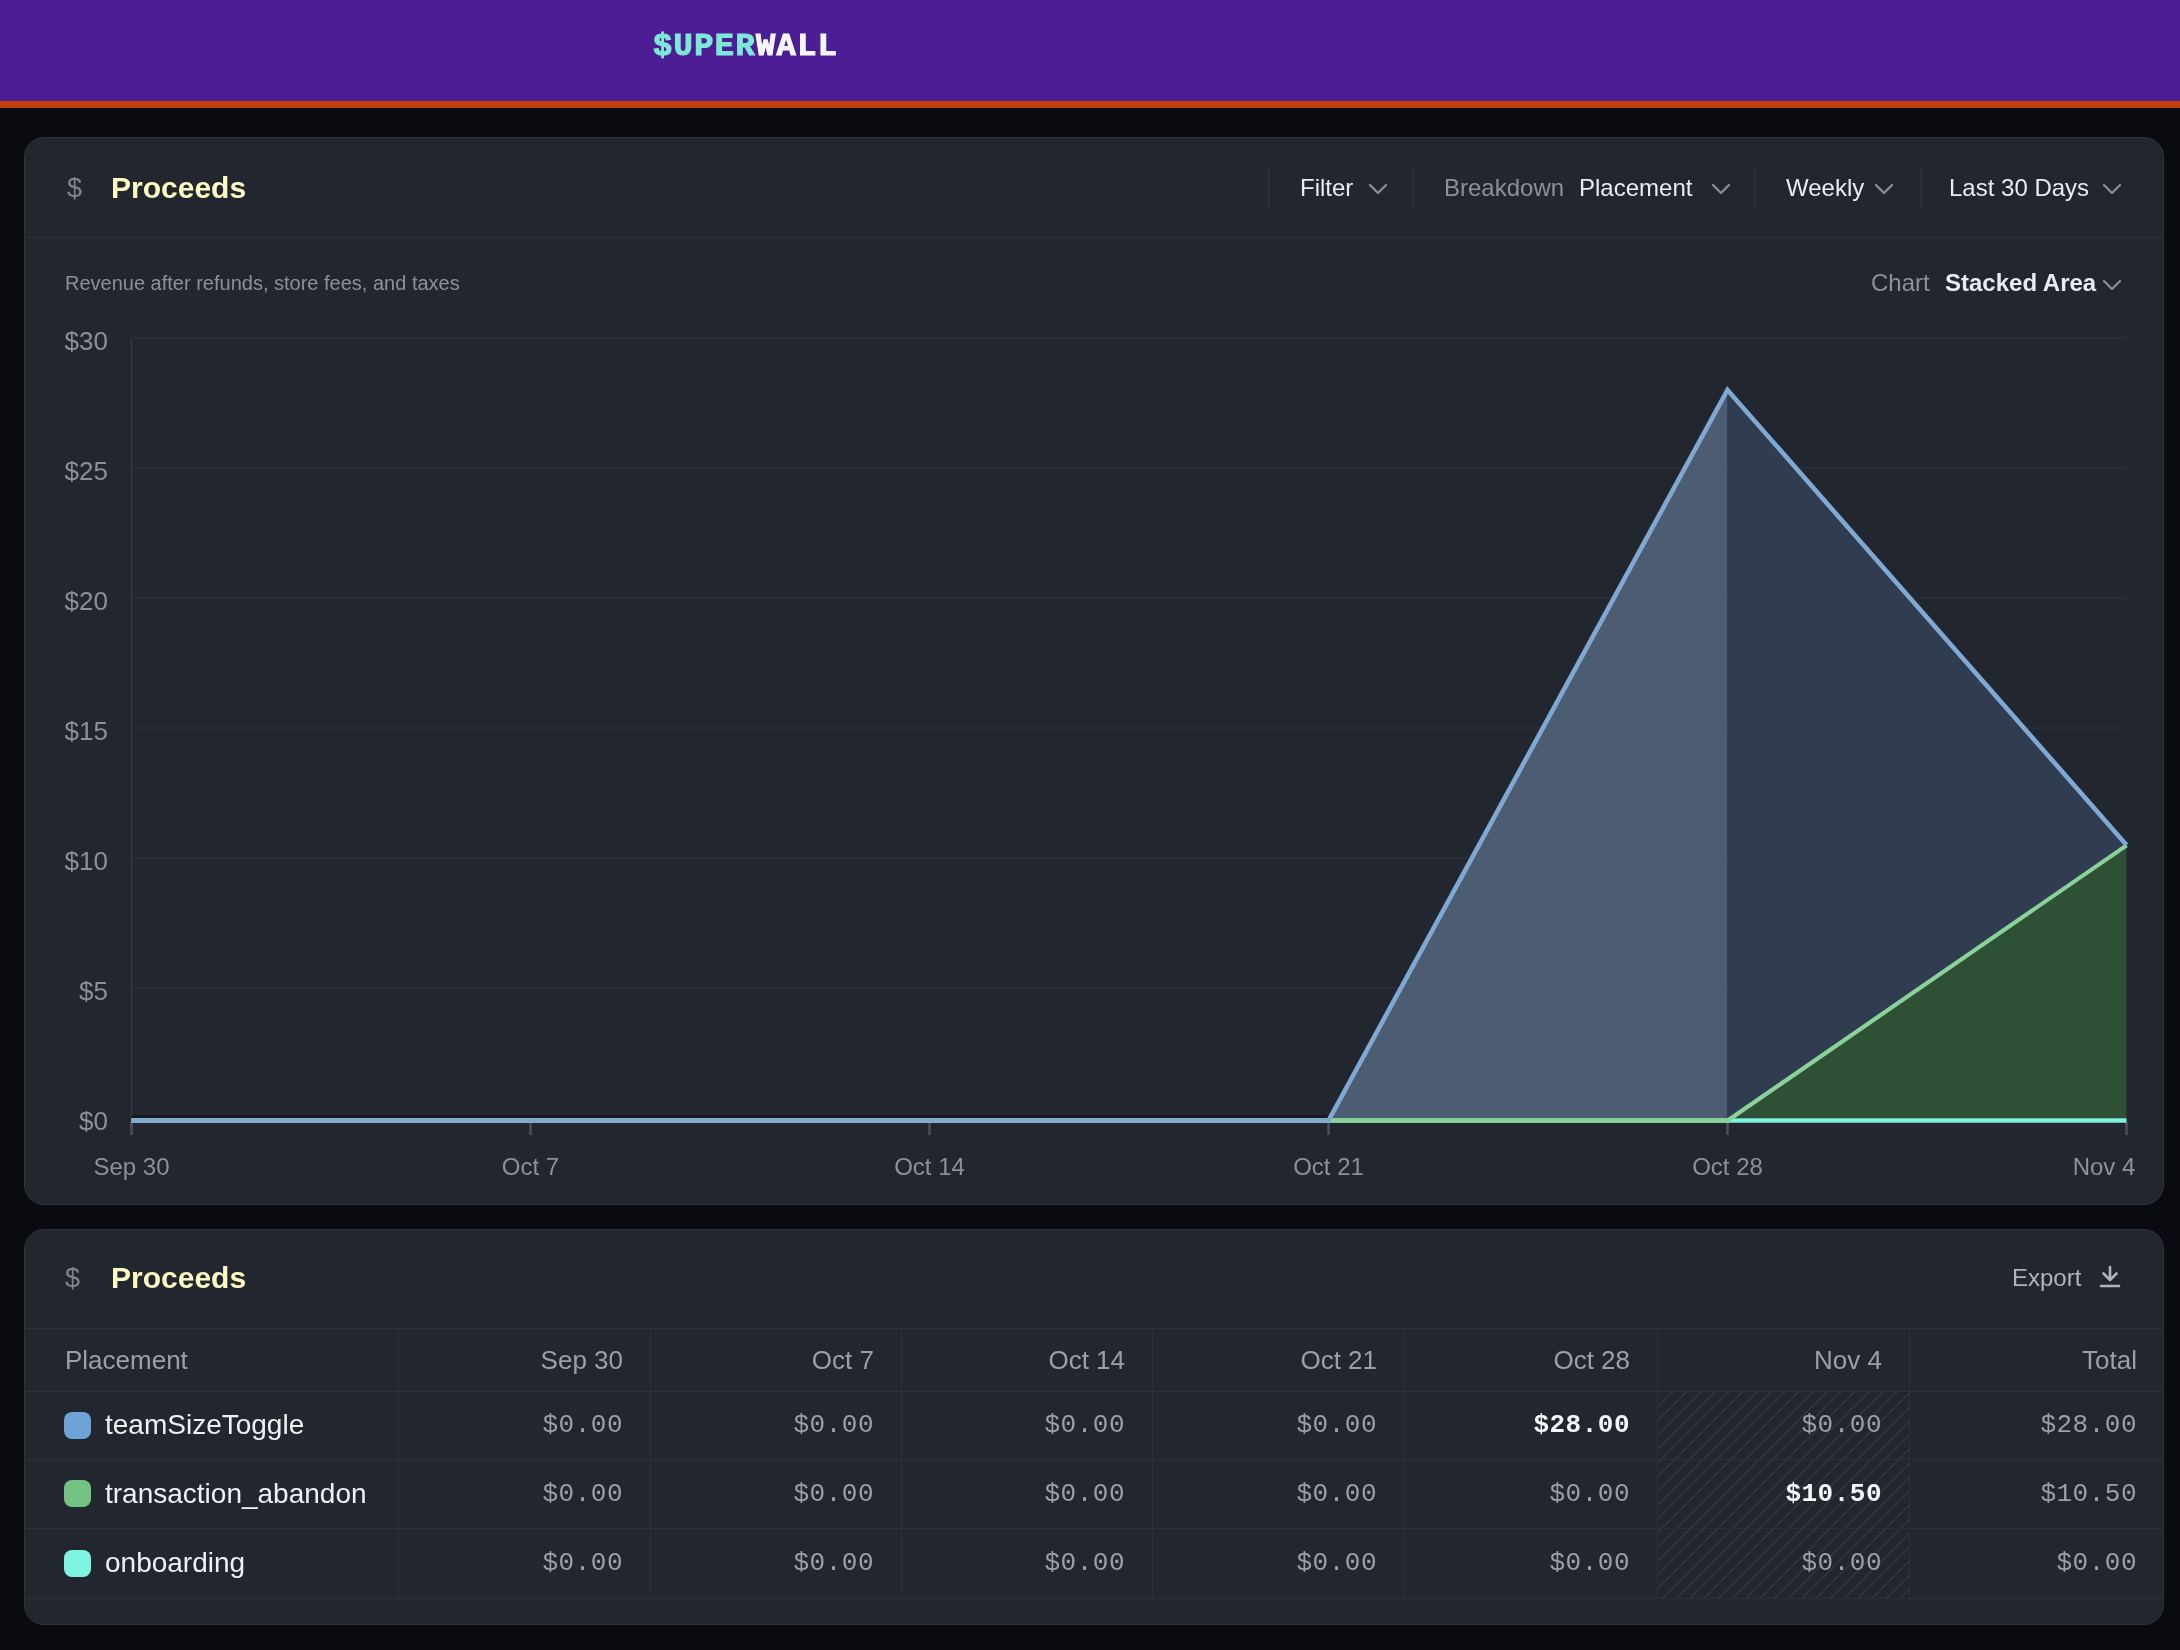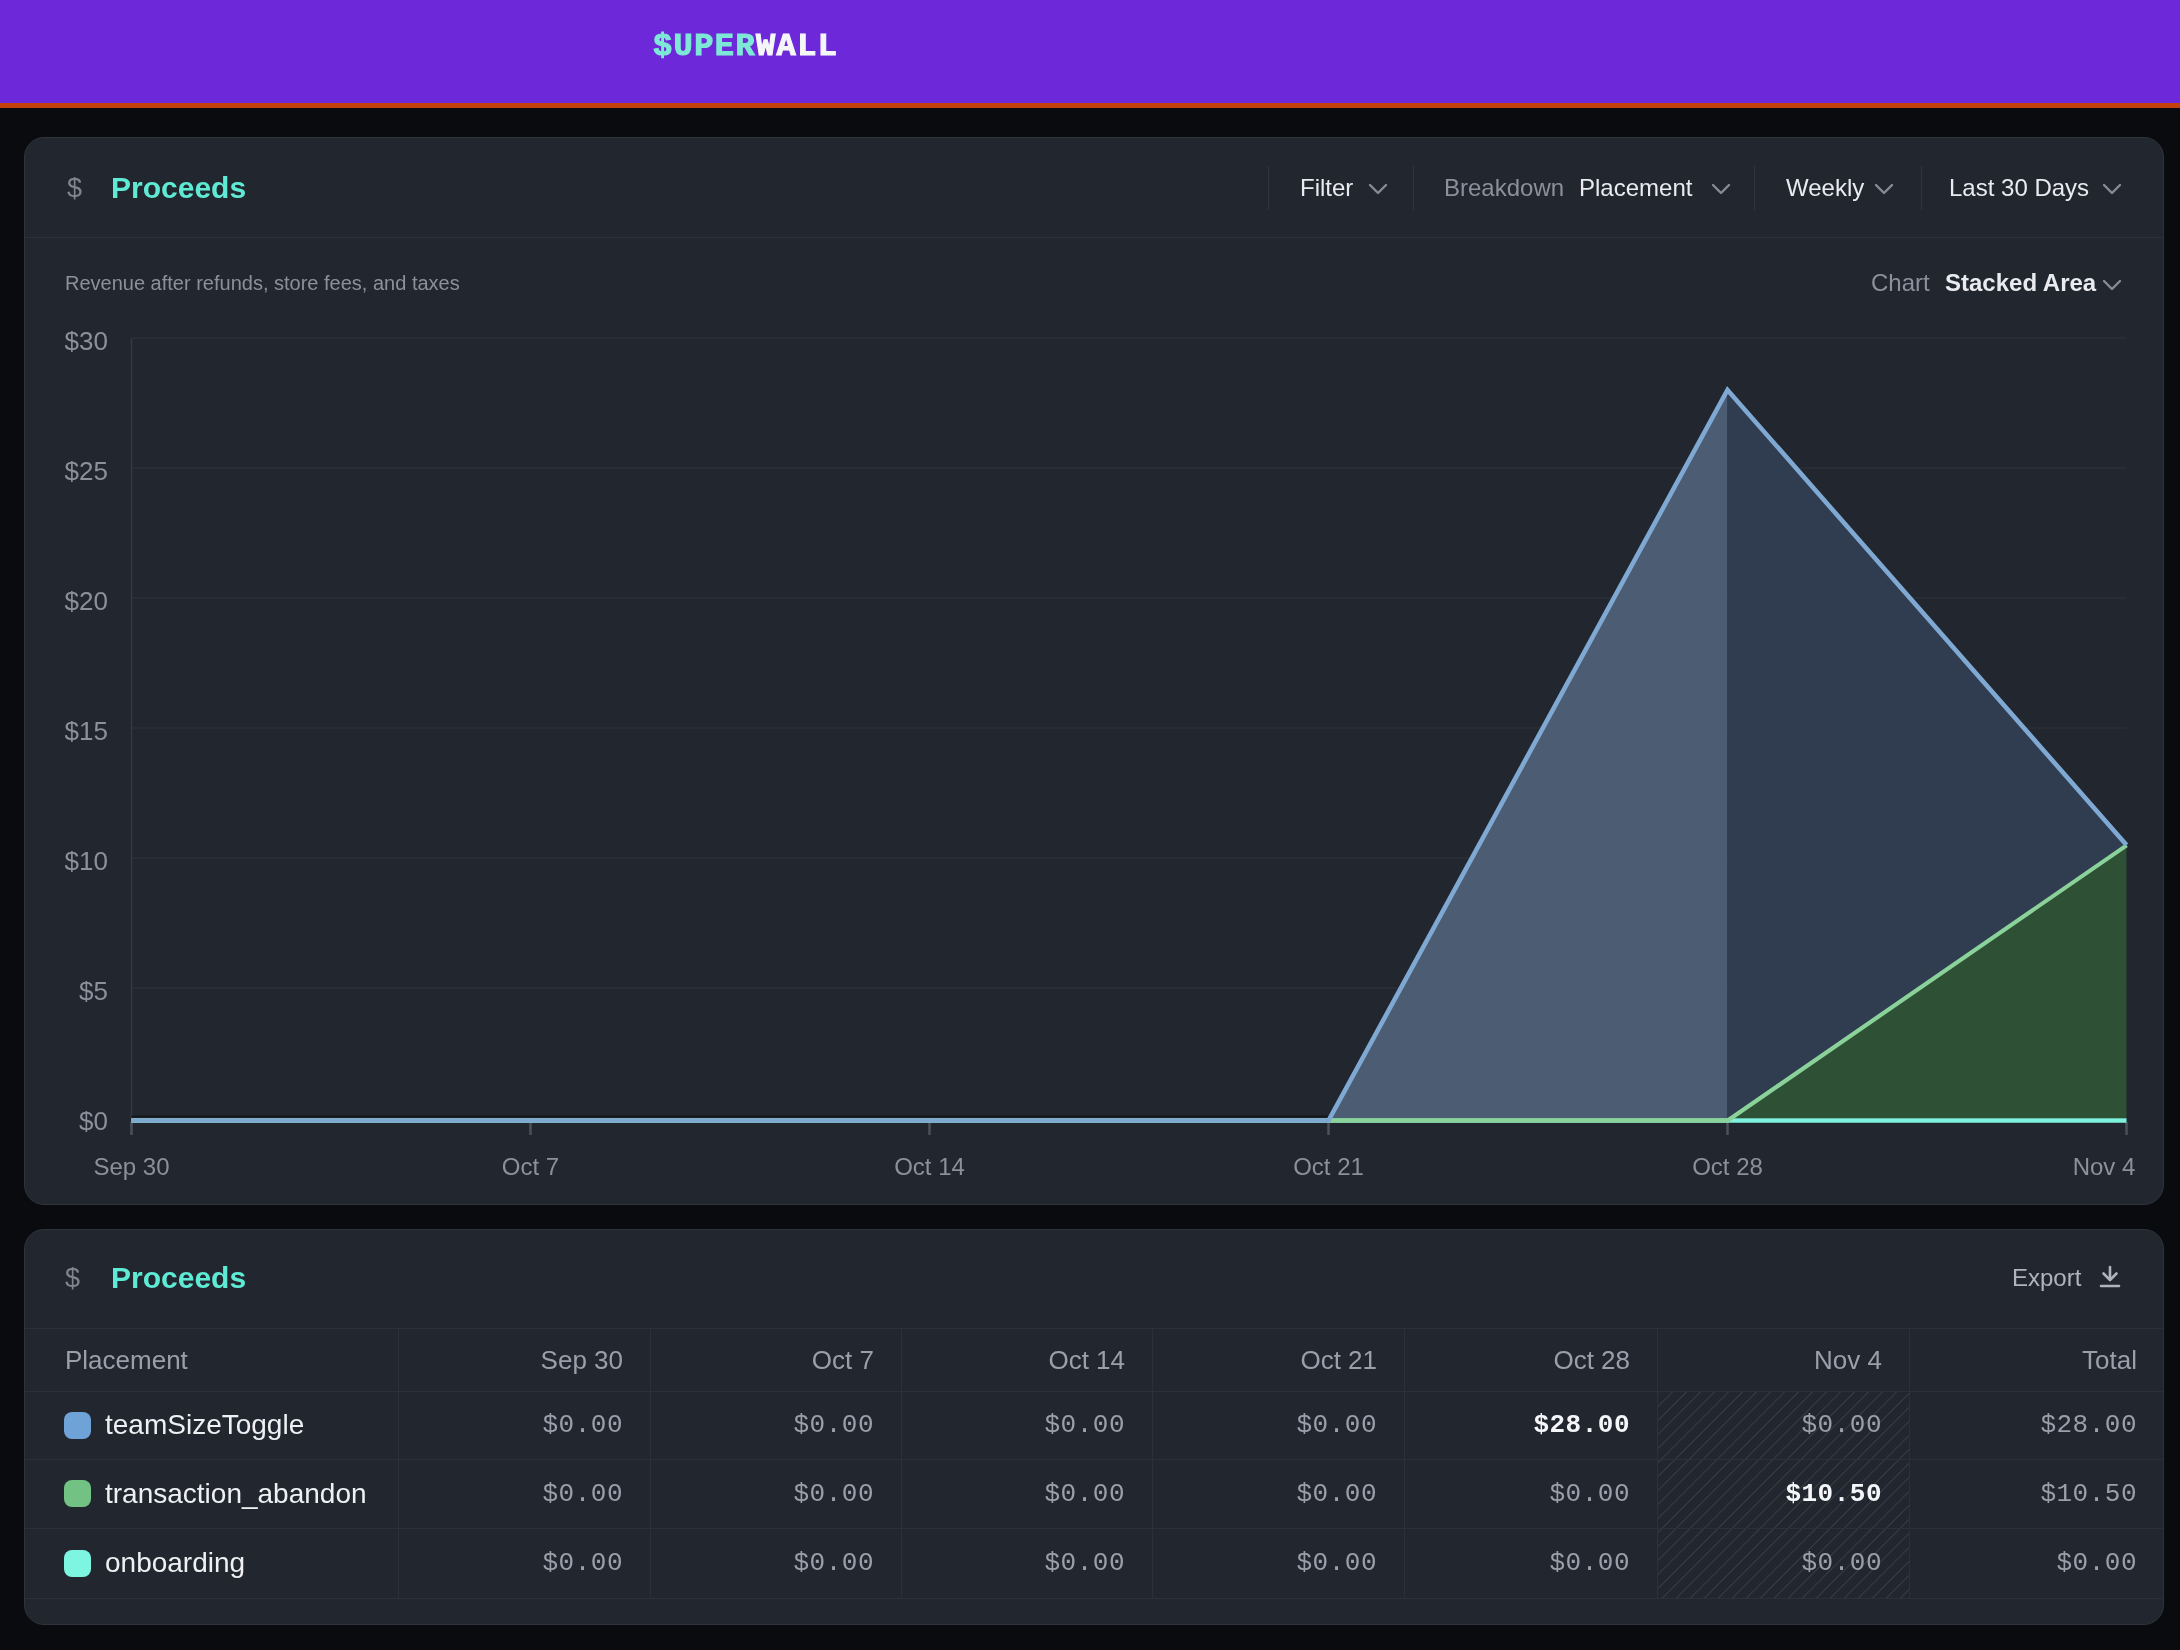--- a/index.html
+++ b/index.html
@@ -1,24 +1,24 @@
 <!DOCTYPE html>
 <html><head>
 <meta charset="utf-8">
 <style>
   * { margin:0; padding:0; box-sizing:border-box; }
   html,body { width:2180px; height:1650px; background:#0a0b0f; font-family:"Liberation Sans", sans-serif; overflow:hidden; position:relative; }
   .abs { position:absolute; }
-  #topbar { position:absolute; left:0; top:0; width:2180px; height:108px; background:#6d28d9; border-bottom:5px solid #c2410c; }
+  #topbar { position:absolute; left:0; top:0; width:2180px; height:108px; background:#4c1d95; border-bottom:7px solid #c2410c; }
   #logo { position:absolute; left:653px; top:30px; height:34px; line-height:34px; font-family:"Liberation Mono", monospace; font-weight:bold; font-size:32px; letter-spacing:1.4px; -webkit-text-stroke:1.1px currentColor; }
   #logo .mint { color:#7ee8d6; }
   #logo .wht { color:#f4f6f8; }
   .card { position:absolute; left:24px; width:2140px; background:#22262e; border:1px solid #2e333c; border-radius:20px; }
   .dollar { color:#80868f; font-size:27px; }
-  .cardtitle { color:#5eead4; font-size:30px; font-weight:bold; height:36px; line-height:36px; }
+  .cardtitle { color:#fef9c3; font-size:30px; font-weight:bold; height:36px; line-height:36px; }
   .gray { color:#8b919c; }
   .white { color:#e9ebf0; }
   .t24 { font-size:24px; height:32px; line-height:32px; }
   .vsep { position:absolute; width:1px; height:44px; background:#30353e; top:166px; }
   .thlabel { position:absolute; font-size:26px; color:#99a0ab; height:32px; line-height:32px; }
   .tval { position:absolute; font-family:"Liberation Mono", monospace; font-size:26px; color:#99a0ab; height:30px; line-height:30px; letter-spacing:0.5px; }
   .tval.hot { color:#f4f6f9; font-weight:bold; }
   .rowlabel { position:absolute; font-size:28px; font-weight:500; color:#eef0f4; height:32px; line-height:32px; }
   .swatch { position:absolute; width:27px; height:27px; border-radius:8px; }
   .hline { position:absolute; height:1px; background:#2b3039; }

